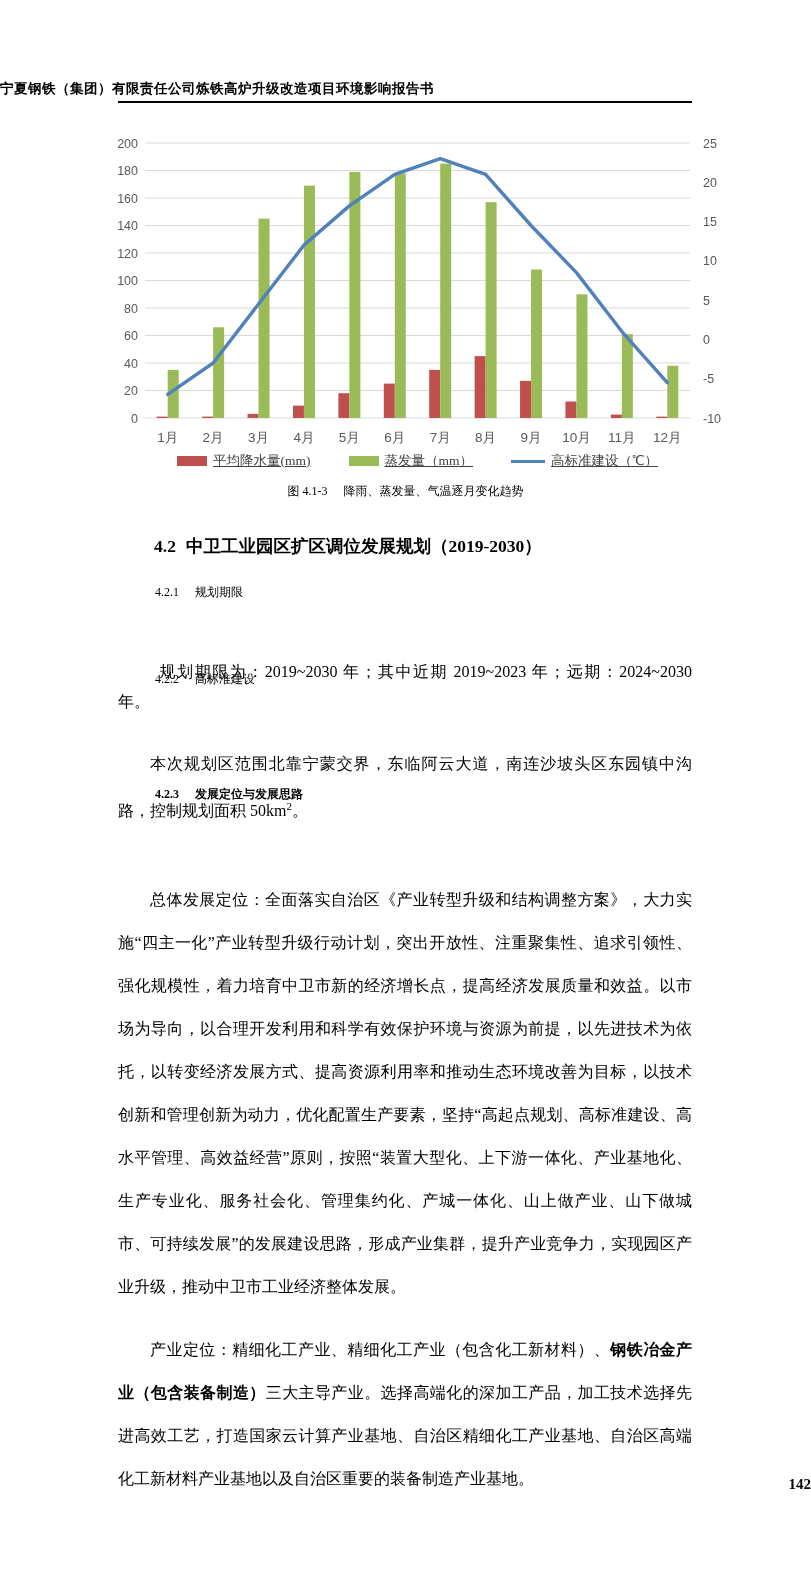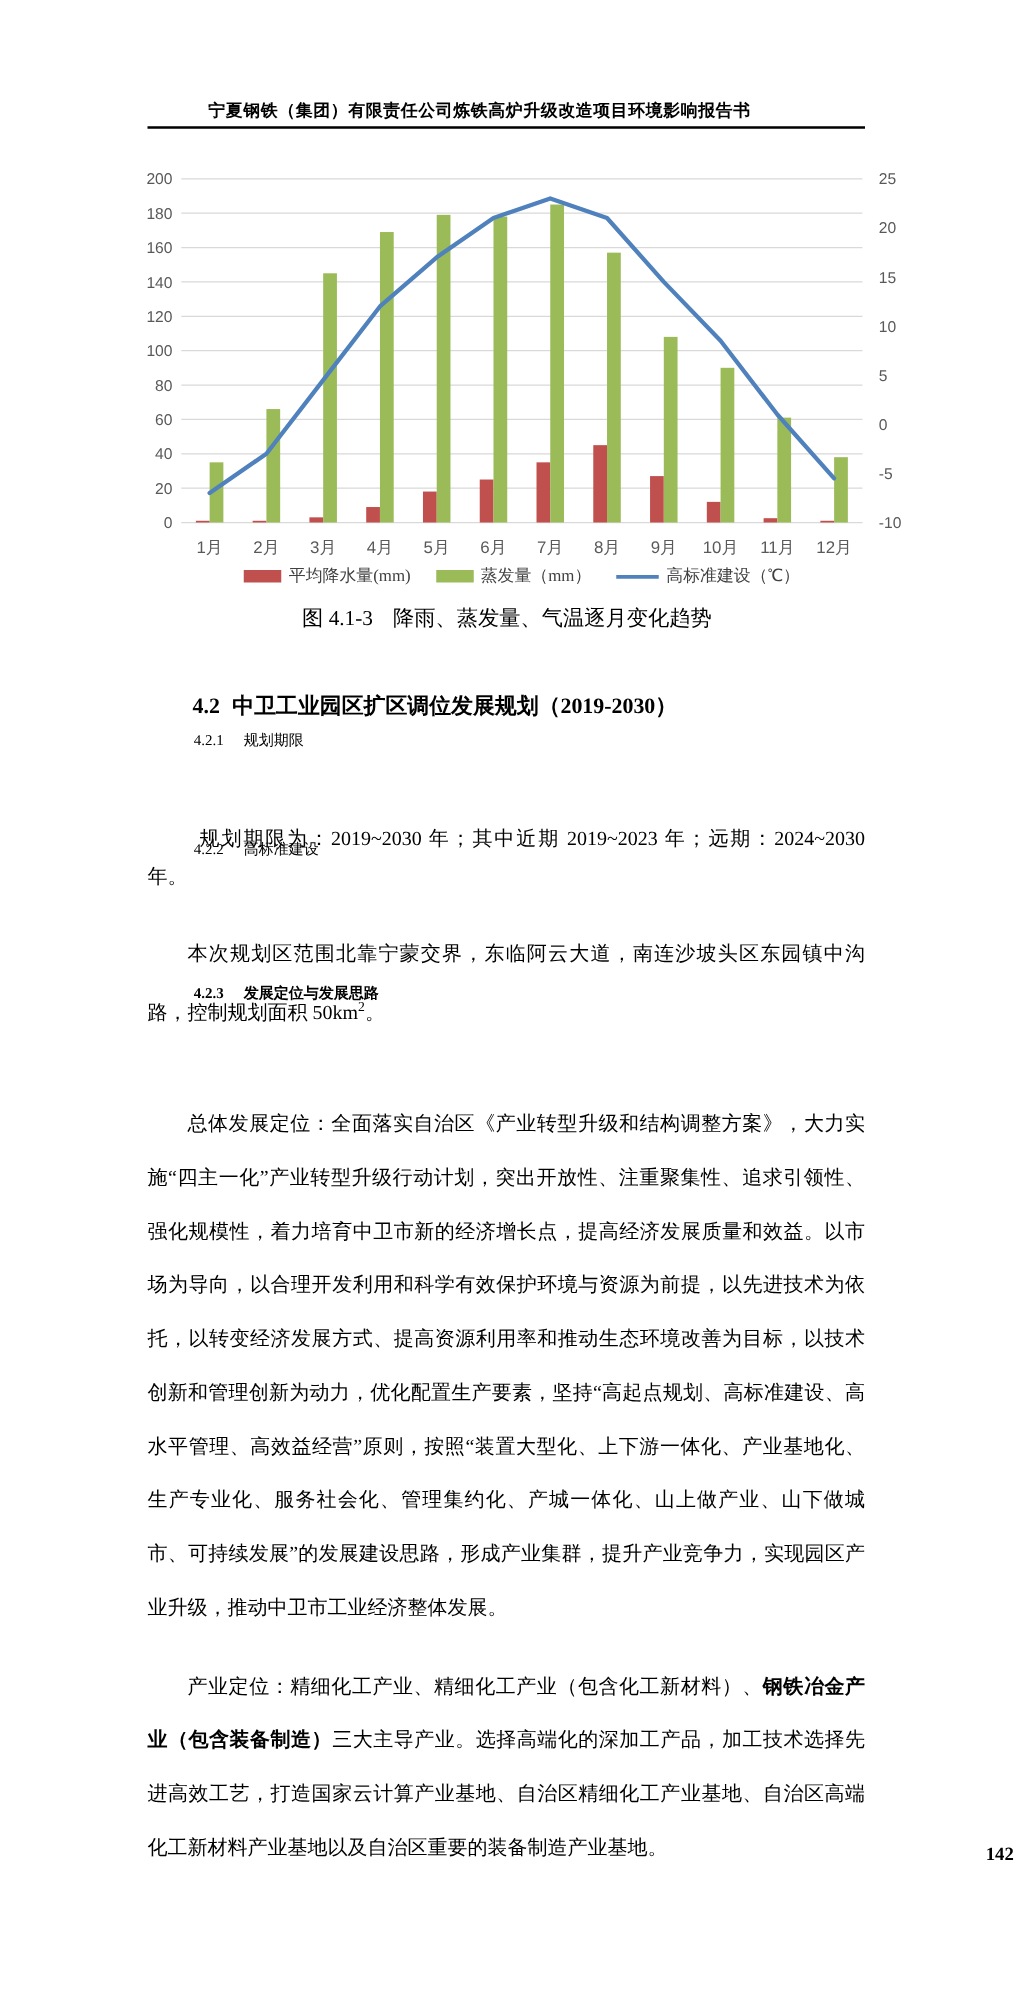--- a/index.html
+++ b/index.html
@@ -1,37 +1,37 @@
 <!DOCTYPE html>
 <html><head>
 <meta charset="utf-8">
 <style>
   html,body{margin:0;padding:0;}
   body{width:811px;height:1591px;background:#ffffff;position:relative;
        font-family:"Liberation Serif",serif;color:#000;}
   .abs{position:absolute;}
 
-  .header-title{top:80px;left:0;width:743px;text-align:center;
-    font-size:13.5px;font-weight:700;letter-spacing:.5px;padding-left:12px;}
+  .header-title{top:80px;left:0;width:743px;text-align:left;
+    font-size:13.5px;font-weight:700;letter-spacing:.5px;}
   .header-rule{top:101px;left:118px;width:574px;height:2px;background:#000;}
 
   .chart-svg{left:107px;top:133px;}
   .ax{fill:#595959;font-family:"Liberation Sans",sans-serif;font-size:12.5px;}
   .axm{font-size:13.5px;}
 
   .legend{top:452px;left:145px;width:545px;display:flex;justify-content:center;
-    align-items:flex-end;gap:20px;font-size:13.5px;color:#404040;}
+    align-items:flex-end;gap:38px;font-size:13.5px;color:#404040;text-decoration:underline;}
   .legend-item{display:flex;align-items:center;gap:6px;}
   .sw-bar{width:30px;height:10px;display:inline-block;}
   .sw-line{width:34px;height:3px;display:inline-block;}
 
-  .caption{top:483px;left:0;width:811px;text-align:center;font-size:17px;}
+  .caption{top:483px;left:0;width:811px;text-align:center;font-size:12px;}
   .caption .gap{margin-left:16px;}
 
-  .h-major{top:552px;left:118px;width:574px;padding-left:36px;box-sizing:border-box;
+  .h-major{top:534px;left:118px;width:574px;padding-left:36px;box-sizing:border-box;
     font-size:17.5px;font-weight:700;}
   .h-major .t{margin-left:10px;}
   .h-minor{left:118px;width:574px;padding-left:37px;box-sizing:border-box;font-size:12px;}
   .h-minor .t{margin-left:16px;}
   .h421{top:584px;} .h422{top:671px;} .h423{top:786px;font-weight:bold;}
 
   .para{left:118px;width:574px;font-size:16px;line-height:43px;
     text-align:justify;margin-top:40px;}
   .p421{top:617px;line-height:30px;text-indent:2.6em;}
   .p422{top:702px;text-indent:2em;}

